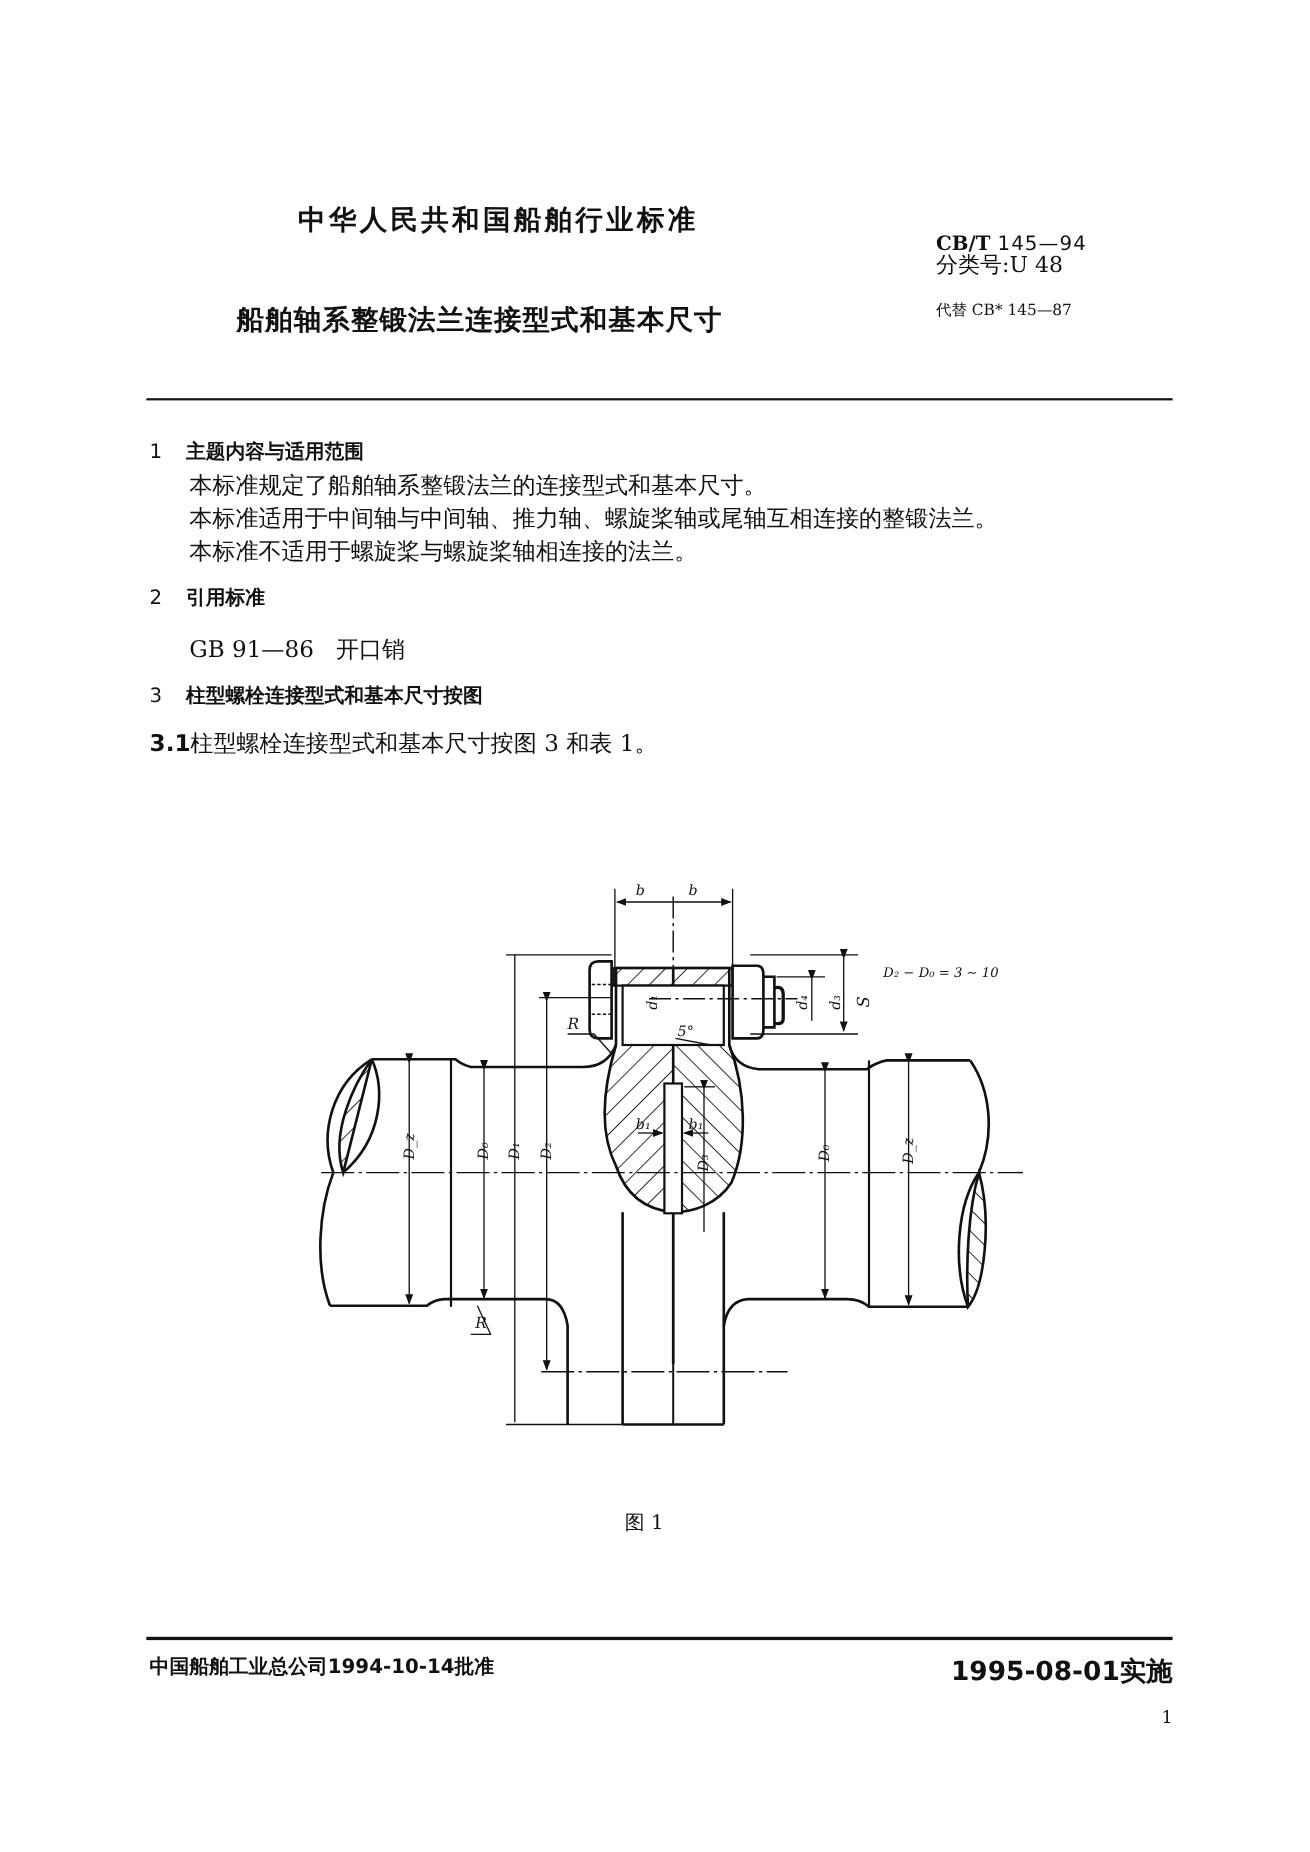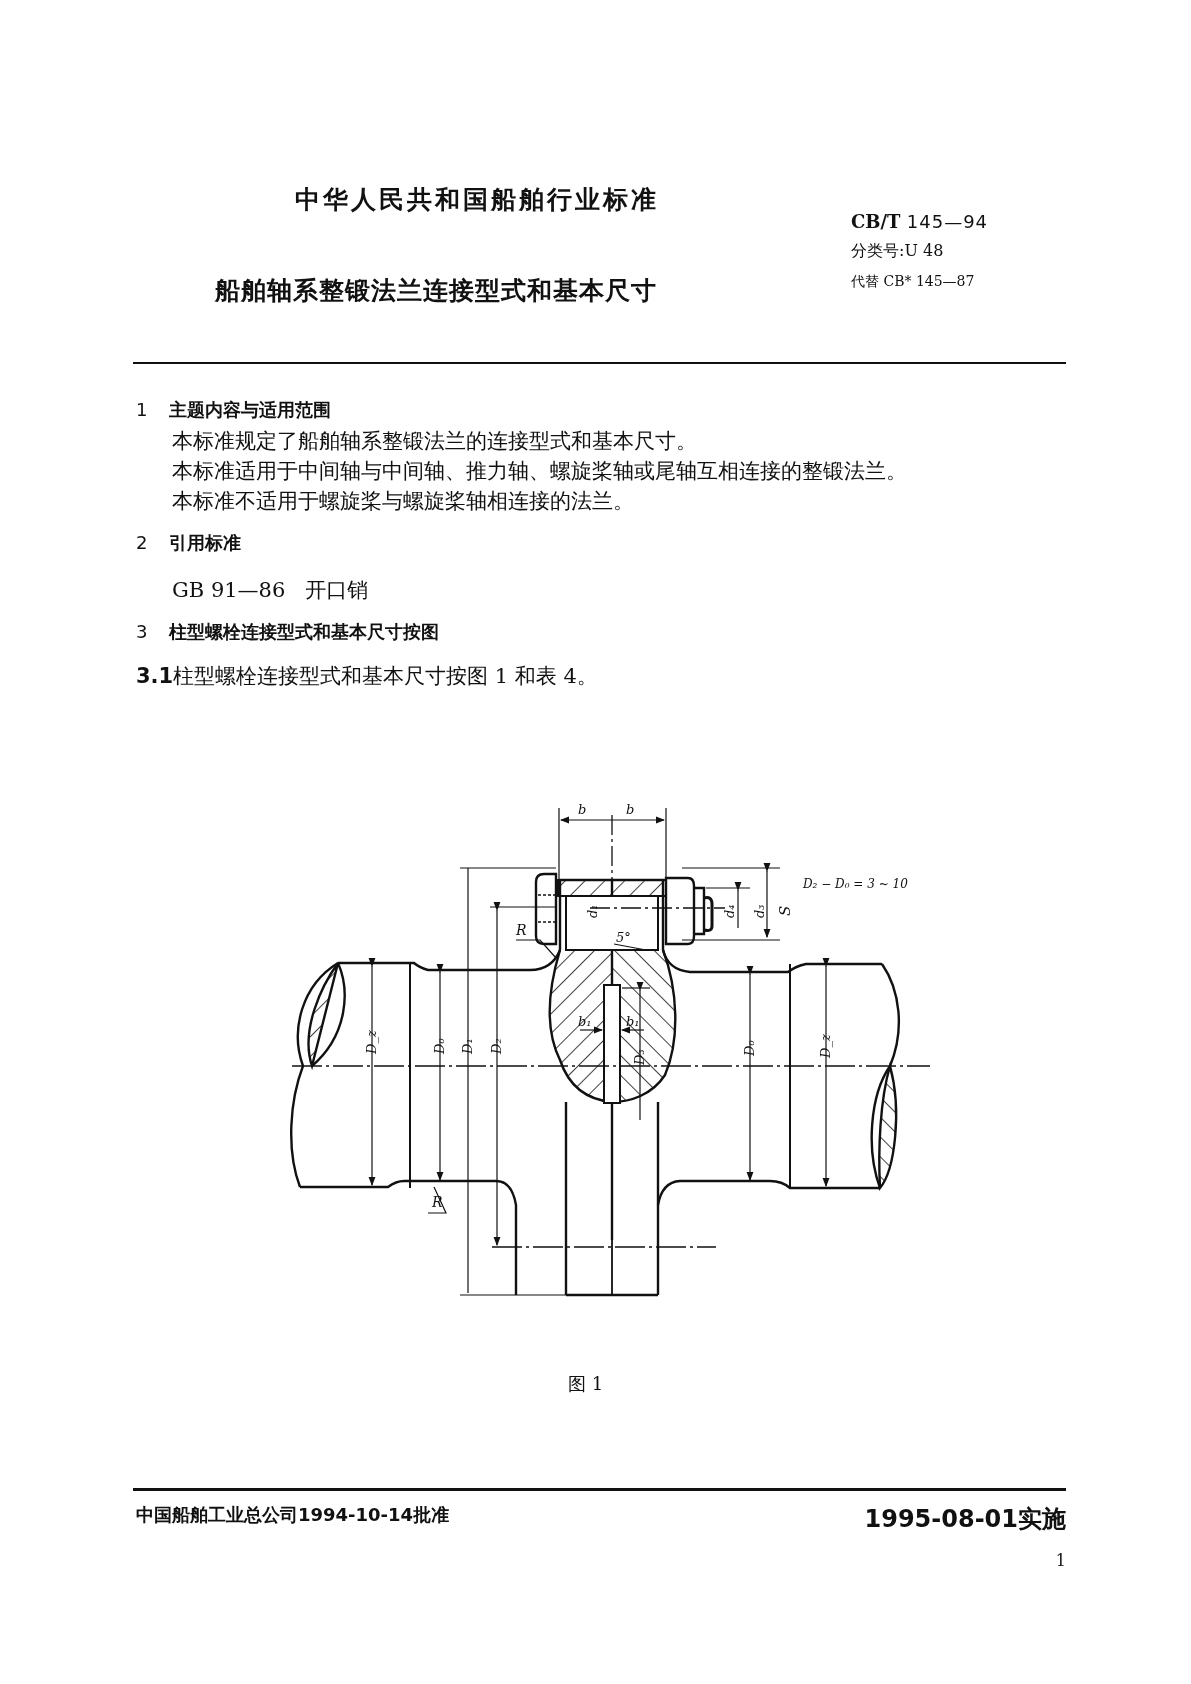--- a/index.html
+++ b/index.html
@@ -1,23 +1,23 @@
 <!DOCTYPE html>
 <html><head>
 <meta charset="utf-8">
 <style>
   html, body { margin: 0; padding: 0; background: #ffffff; }
   body { width: 1191px; height: 1684px; position: relative; overflow: hidden;
          font-family: "DejaVu Serif", "Liberation Serif", serif; color: #111; }
   .abs { position: absolute; }
-  .hdr-title { left: 295px; top: 183px; font-family: Liberation Mono, monospace; font-weight: bold; font-size: 25px; letter-spacing: 3px; }
+  .hdr-title { left: 271px; top: 183px; font-family: Liberation Mono, monospace; font-weight: bold; font-size: 25px; letter-spacing: 3px; }
   .std-title { left: 215px; top: 274px; font-family: Liberation Sans, sans-serif; font-weight: bold; font-size: 25px; letter-spacing: 1px; }
   .std-code { left: 851px; top: 211px; font-size: 18px; font-weight: bold; }
   .std-code .num { font-family: "DejaVu Sans", sans-serif; font-weight: normal; letter-spacing: 1px; }
-  .std-class { left: 851px; top: 241px; font-size: 16px; }
+  .std-class { left: 851px; top: 227px; font-size: 20px; }
   .std-replace { left: 851px; top: 273px; font-size: 14px; }
   .rule-top { left: 133px; top: 362px; width: 933px; height: 2px; background: #111; }
   .sec-h { font-family: "DejaVu Sans", sans-serif; font-weight: bold; font-size: 18px; }
   .sec-h .n { display: inline-block; width: 33px; font-weight: normal; }
   .para { font-size: 21px; }
   .caption { left: 568px; top: 1372px; font-size: 18px; }
   .rule-bottom { left: 133px; top: 1488px; width: 933px; height: 3px; background: #111; }
   .foot-left { left: 136px; top: 1503px; font-family: "DejaVu Sans", sans-serif; font-weight: bold; font-size: 18px; }
   .foot-right { right: 125px; top: 1503px; font-family: "DejaVu Sans", sans-serif; font-weight: bold; font-size: 24px; }
   .page-num { right: 125px; top: 1551px; font-size: 16px; }
@@ -48,21 +48,21 @@
 <div class="abs sec-h" style="left:136px; top:531px;">
   <span class="n">2</span><span>引用标准</span>
 </div>
 <div class="abs para" style="left:172px; top:576px; white-space:pre;">GB 91—86   开口销</div>
 
 <div class="abs sec-h" style="left:136px; top:620px;">
   <span class="n">3</span><span>柱型螺栓连接型式和基本尺寸按图</span>
 </div>
 
 <div class="abs para" style="left:136px; top:662px;">
-  <span style="display:inline-block; width:37px; font-family:'DejaVu Sans',sans-serif; font-weight:bold;">3.1</span><span>柱型螺栓连接型式和基本尺寸按图 1 和表 4。</span>
+  <span style="display:inline-block; width:37px; font-family:'DejaVu Sans',sans-serif; font-weight:bold;">3.1</span><span>柱型螺栓连接型式和基本尺寸按图 3 和表 1。</span>
 </div>
 
 <svg class="abs" style="left:0; top:0;" width="1191" height="1684">
   <defs>
     <pattern id="hatchR" patternUnits="userSpaceOnUse" width="14" height="14" patternTransform="rotate(45)">
       <line x1="0" y1="0" x2="0" y2="14" stroke="#111" stroke-width="1.6"></line>
     </pattern>
     <pattern id="hatchL" patternUnits="userSpaceOnUse" width="14" height="14" patternTransform="rotate(-45)">
       <line x1="0" y1="0" x2="0" y2="14" stroke="#111" stroke-width="1.6"></line>
     </pattern>

